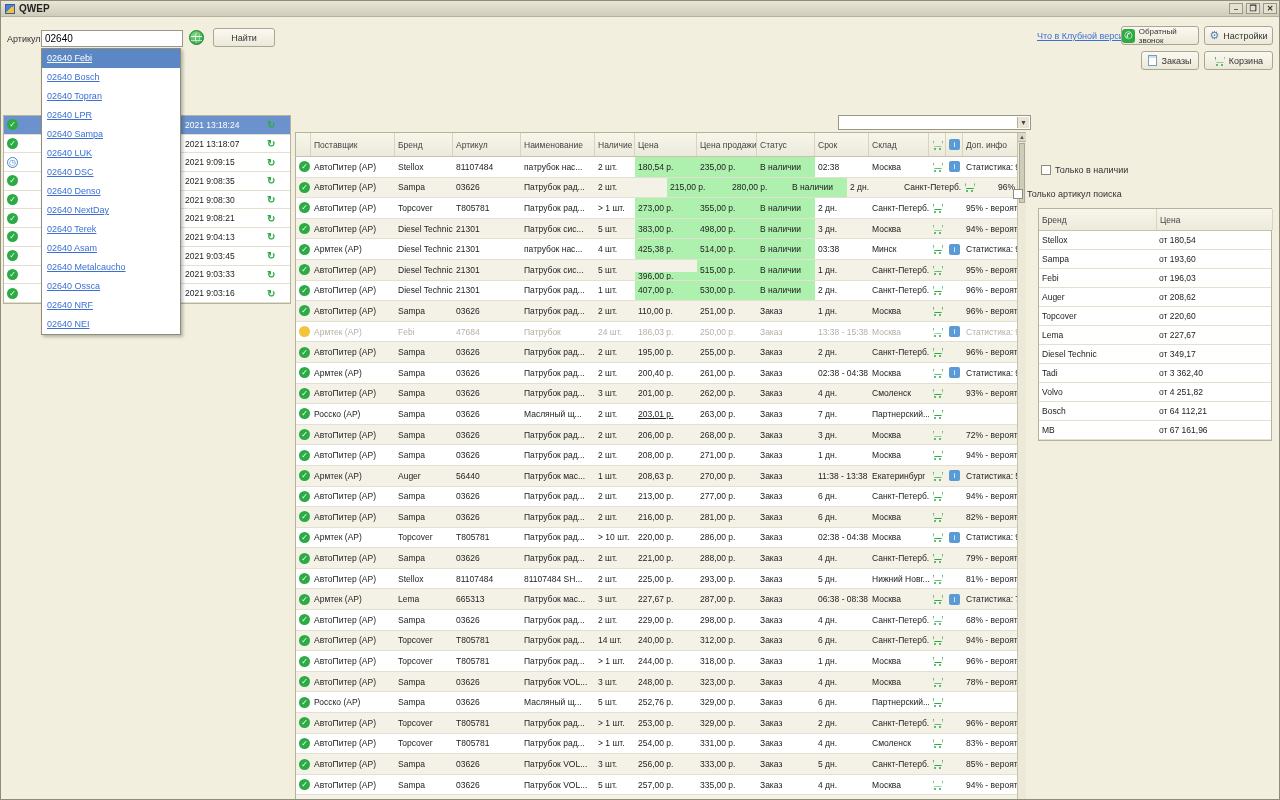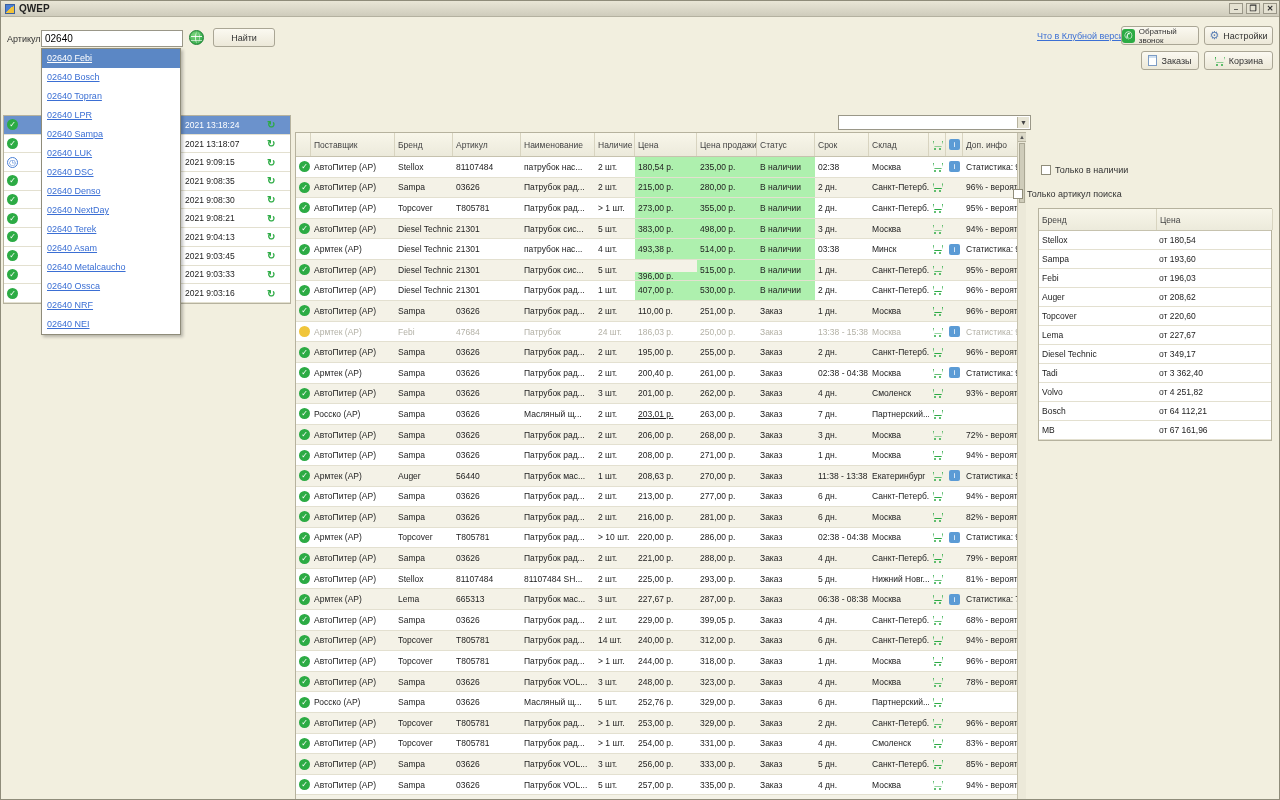--- a/index.html
+++ b/index.html
@@ -272,21 +272,21 @@
     </div>
     <div class="tr alt" style="height: 20.6px;">
       <div class="td cartcell" style="width: 15px; flex: 0 0 auto;">
         <span class="ok-ic">✓</span>
       </div>
       <div class="td cartcell" style="width: 84px; flex: 0 0 auto;">АвтоПитер (АР)</div>
       <div class="td cartcell" style="width: 58px; flex: 0 0 auto;">Sampa</div>
       <div class="td cartcell" style="width: 68px; flex: 0 0 auto;">03626</div>
       <div class="td cartcell" style="width: 74px; flex: 0 0 auto;">Патрубок рад...</div>
       <div class="td cartcell" style="width: 40px; flex: 0 0 auto;">2 шт.</div>
-      <div class="td cartcell cell-green" style="width: 62px; flex: 0 0 auto;">215,00 р.</div>
+      <div class="td cartcell cell-green" style="width: 62px; flex: 0 0 auto; margin-left: 32px;">215,00 р.</div>
       <div class="td cartcell cell-green" style="width: 60px; flex: 0 0 auto;">280,00 р.</div>
       <div class="td cartcell cell-green" style="width: 58px; flex: 0 0 auto;">В наличии</div>
       <div class="td cartcell" style="width: 54px; flex: 0 0 auto;">2 дн.</div>
       <div class="td cartcell" style="width: 60px; flex: 0 0 auto;">Санкт-Петерб...</div>
       <div class="td cartcell" style="width: 17px; flex: 0 0 auto;">
         <span class="ic-cart"></span>
       </div>
       <div class="td cartcell" style="width: 17px; flex: 0 0 auto;"></div>
       <div class="td cartcell" style="width: 55px; flex: 0 0 auto;">96% - вероятн...</div>
     </div>
@@ -332,21 +332,21 @@
     </div>
     <div class="tr" style="height: 20.6px;">
       <div class="td cartcell" style="width: 15px; flex: 0 0 auto;">
         <span class="ok-ic">✓</span>
       </div>
       <div class="td cartcell" style="width: 84px; flex: 0 0 auto;">Армтек (АР)</div>
       <div class="td cartcell" style="width: 58px; flex: 0 0 auto;">Diesel Technic</div>
       <div class="td cartcell" style="width: 68px; flex: 0 0 auto;">21301</div>
       <div class="td cartcell" style="width: 74px; flex: 0 0 auto;">патрубок нас...</div>
       <div class="td cartcell" style="width: 40px; flex: 0 0 auto;">4 шт.</div>
-      <div class="td cartcell cell-green" style="width: 62px; flex: 0 0 auto;">493,38 р.</div>
+      <div class="td cartcell cell-green" style="width: 62px; flex: 0 0 auto;">425,38 р.</div>
       <div class="td cartcell cell-green" style="width: 60px; flex: 0 0 auto;">514,00 р.</div>
       <div class="td cartcell cell-green" style="width: 58px; flex: 0 0 auto;">В наличии</div>
       <div class="td cartcell" style="width: 54px; flex: 0 0 auto;">03:38</div>
       <div class="td cartcell" style="width: 60px; flex: 0 0 auto;">Минск</div>
       <div class="td cartcell" style="width: 17px; flex: 0 0 auto;">
         <span class="ic-cart"></span>
       </div>
       <div class="td cartcell" style="width: 17px; flex: 0 0 auto;">
         <span class="info-ic">i</span>
       </div>
@@ -705,21 +705,21 @@
     <div class="tr" style="height: 20.6px;">
       <div class="td cartcell" style="width: 15px; flex: 0 0 auto;">
         <span class="ok-ic">✓</span>
       </div>
       <div class="td cartcell" style="width: 84px; flex: 0 0 auto;">АвтоПитер (АР)</div>
       <div class="td cartcell" style="width: 58px; flex: 0 0 auto;">Sampa</div>
       <div class="td cartcell" style="width: 68px; flex: 0 0 auto;">03626</div>
       <div class="td cartcell" style="width: 74px; flex: 0 0 auto;">Патрубок рад...</div>
       <div class="td cartcell" style="width: 40px; flex: 0 0 auto;">2 шт.</div>
       <div class="td cartcell" style="width: 62px; flex: 0 0 auto;">229,00 р.</div>
-      <div class="td cartcell" style="width: 60px; flex: 0 0 auto;">399,05 р.</div>
+      <div class="td cartcell" style="width: 60px; flex: 0 0 auto;">298,00 р.</div>
       <div class="td cartcell" style="width: 58px; flex: 0 0 auto;">Заказ</div>
       <div class="td cartcell" style="width: 54px; flex: 0 0 auto;">4 дн.</div>
       <div class="td cartcell" style="width: 60px; flex: 0 0 auto;">Санкт-Петерб...</div>
       <div class="td cartcell" style="width: 17px; flex: 0 0 auto;">
         <span class="ic-cart"></span>
       </div>
       <div class="td cartcell" style="width: 17px; flex: 0 0 auto;"></div>
       <div class="td cartcell" style="width: 55px; flex: 0 0 auto;">68% - вероятн...</div>
     </div>
     <div class="tr alt" style="height: 20.6px;">

